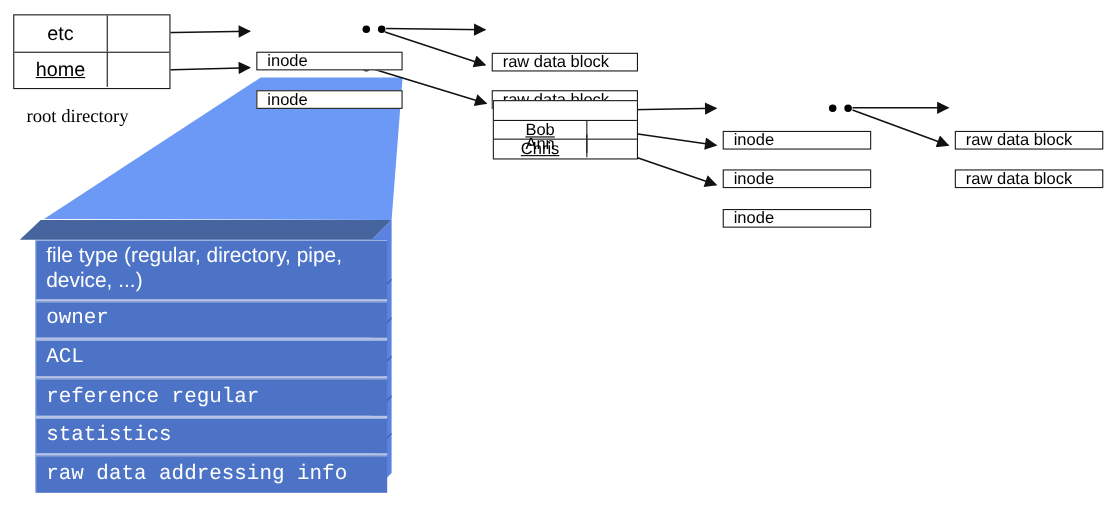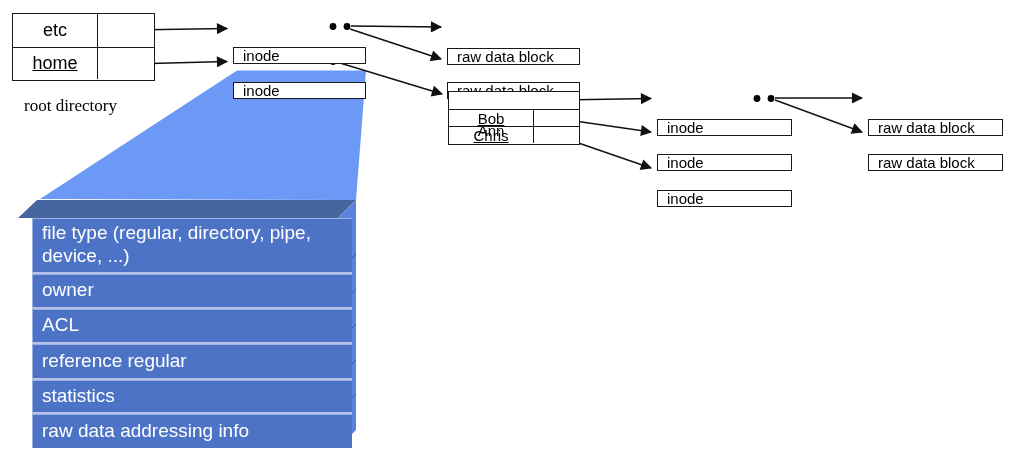--- a/index.html
+++ b/index.html
@@ -33,21 +33,21 @@
   }
   .stack-row{
     box-sizing:border-box;width:100%;
     background:var(--stack-face,#4d73c6);
     color:var(--stack-text,#fff);
     font-size:19px;line-height:23px;
     display:flex;align-items:center;
     padding:0 14px 2px 10px;
     box-shadow:inset 1px 1px 0 rgba(220,228,248,0.55);
   }
-  .stack-row + .stack-row{border-top:2px solid #b6c3e6;}
+  .stack-row + .stack-row{border-top:2px solid #b6c3e6;font-family:Liberation Mono, monospace;}
 </style>
 </head>
 <body>
 
 <div id="canvas">
 
   <svg class="layer" width="1017" height="464" viewBox="0 0 1017 464">
     <defs>
       <marker id="arrow" viewBox="0 0 10 10" refX="9" refY="5" markerWidth="9" markerHeight="8" orient="auto">
         <path d="M0,0 L10,5 L0,10 z" fill="#111"></path>

